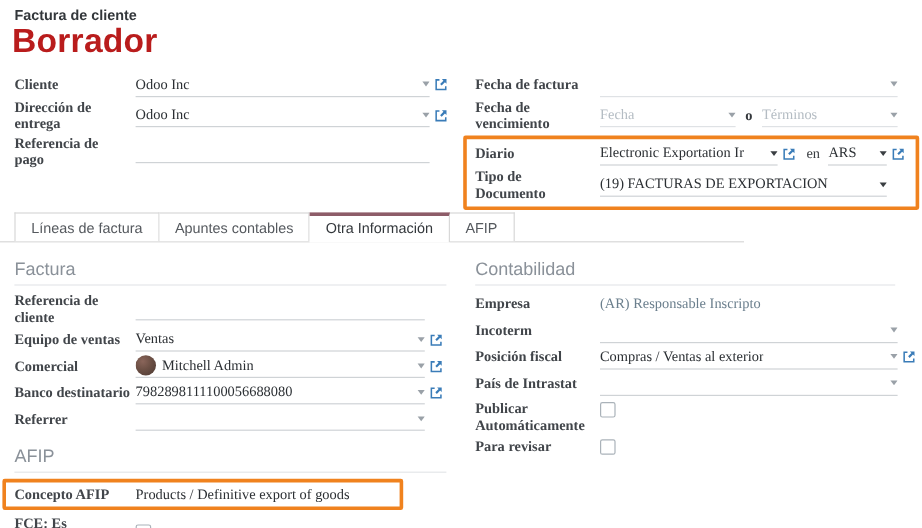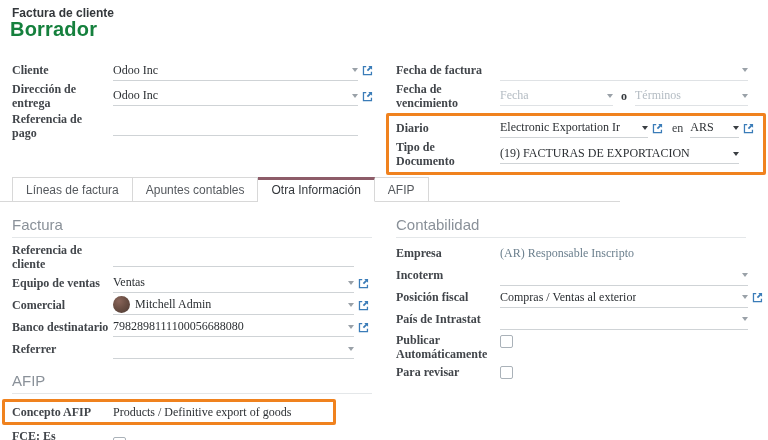--- a/index.html
+++ b/index.html
@@ -2,21 +2,21 @@
 <html><head>
 <meta charset="utf-8">
 <style>
   * { margin:0; padding:0; box-sizing:border-box; }
   html,body { width:768px; height:440px; background:#ffffff; overflow:hidden;
     font-family:"Liberation Sans","DejaVu Sans",sans-serif; font-size:12px; color:#2b2f33; }
   .abs { position:absolute; }
 
   
   #breadcrumb { left:12px; top:6px; font-size:12px; font-weight:bold; color:#33373b; }
-  #page-title { left:10px; top:18px; font-size:20px; font-weight:bold; color:#15803d; letter-spacing:.2px; }
+  #page-title { left:10px; top:18px; font-size:28px; font-weight:bold; color:#b91c1c; letter-spacing:.2px; }
 
   
   .row { display:grid; align-items:center; min-height:21px; }
   .row-l { grid-template-columns:101px 1fr; }
   .row-r { grid-template-columns:104px 1fr; }
   .lbl { font-weight:bold; color:#41454a; font-size:12px; line-height:1.2; padding-right:4px; }
   .valwrap { display:flex; align-items:center; min-width:0; }
   .fld { flex:1; display:flex; align-items:center; gap:5px; height:20px;
          border-bottom:1px solid #cfd3d6; min-width:0; white-space:nowrap; overflow:hidden; }
   .fld.nounder { border-bottom:none; }

